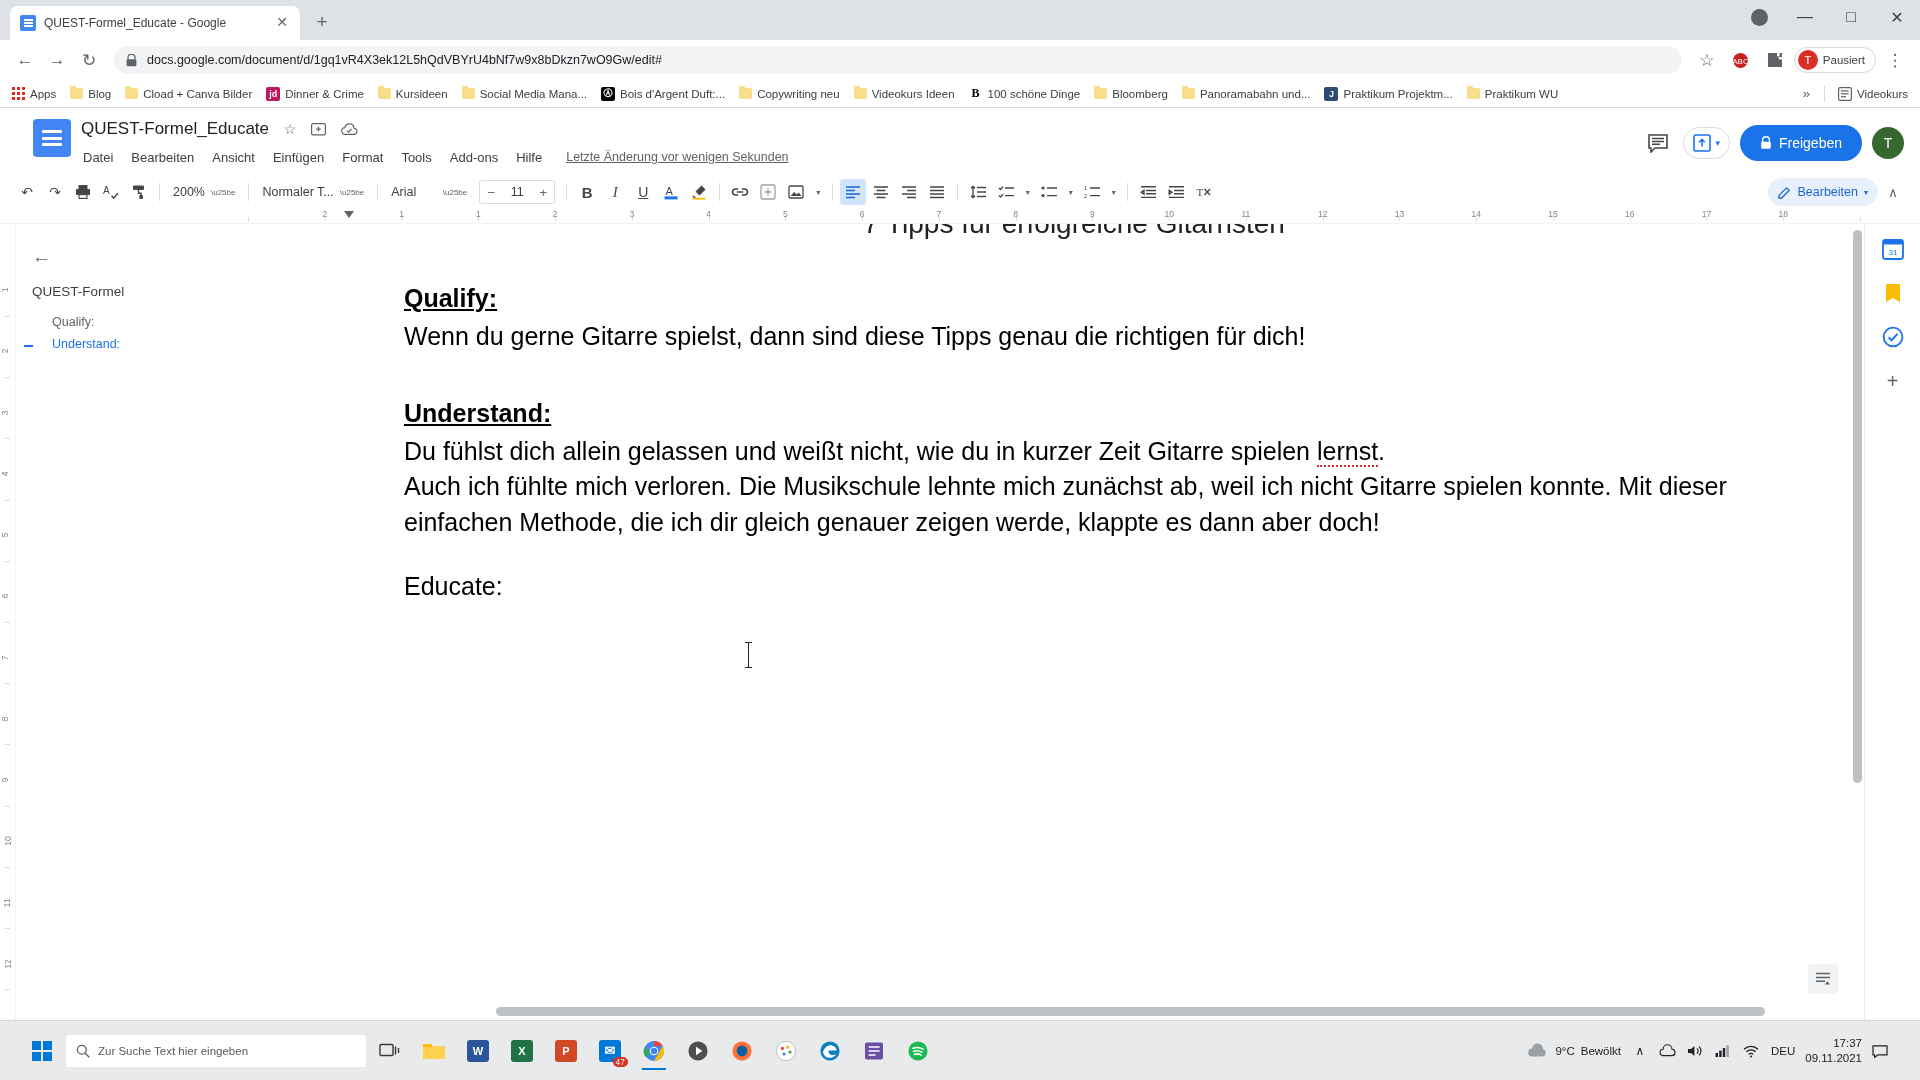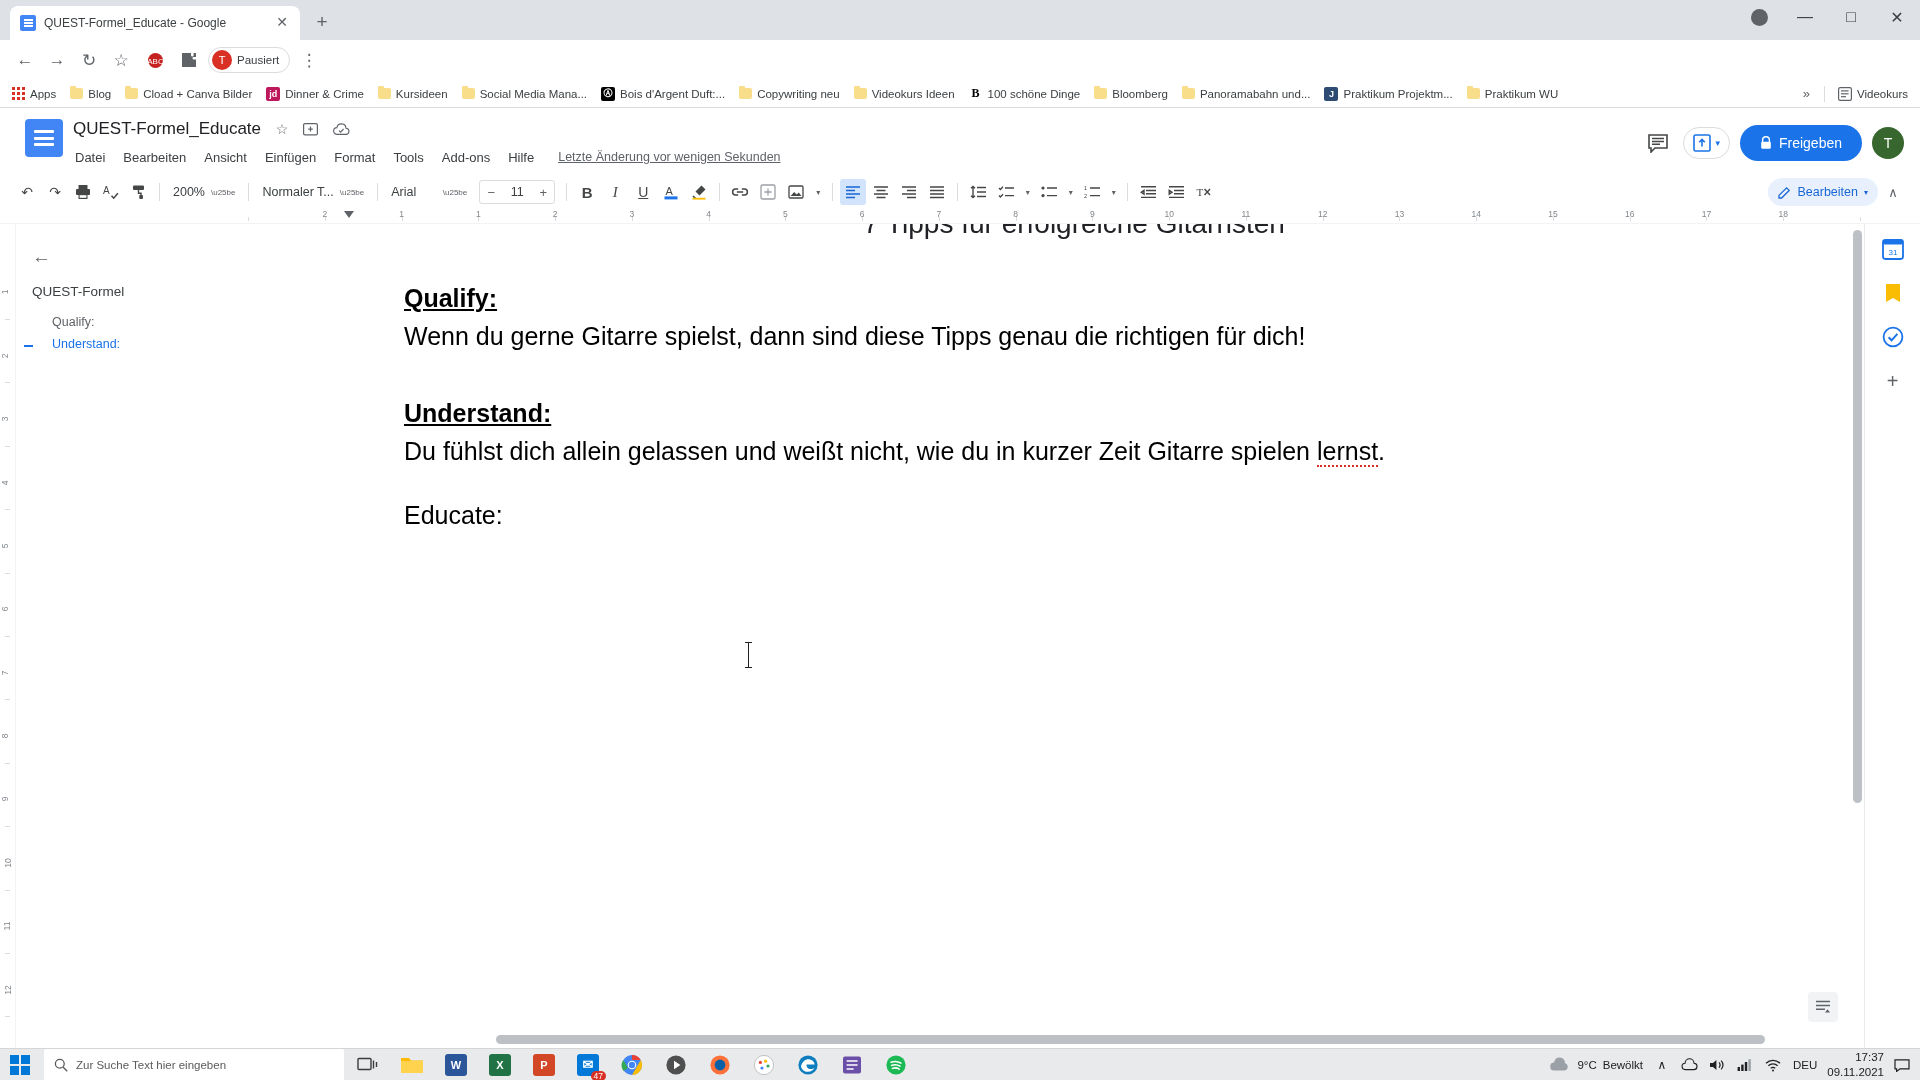--- a/index.html
+++ b/index.html
@@ -93,21 +93,21 @@
   .bm-ico { width: 14px; height: 14px; border-radius: 2px; flex: none;
     display:flex; align-items:center; justify-content:center; font-size:9px; color:#fff; font-weight:bold; }
   .apps-grid { display: grid; grid-template-columns: repeat(3,3px); gap: 2px; }
   .apps-grid i { width: 3px; height: 3px; background: #d93025; display:block; }
   .bm-spacer { flex: 1; }
   .chev { padding: 2px 7px; color: #5f6368; font-size: 13px; }
   .bm-divider { width: 1px; height: 16px; background: #dadce0; margin: 0 5px; }
 
   
   .docs-app { flex: 1; display: flex; flex-direction: column; background: #fff; min-height: 0; }
-  .docs-header { display: flex; padding: 8px 12px 0 23px; flex: none; }
+  .docs-header { display: flex; padding: 8px 12px 0 23px; flex: none; margin-left: 8px; }
   .docs-logo {
     width: 38px; height: 38px; background: #4285f4; border-radius: 4px;
     display: flex; align-items: center; justify-content: center; margin: 3px 10px 0 2px; flex: none;
   }
   .docs-logo .lines { width: 20px; }
   .docs-logo .lines div { height: 3px; background: #fff; margin: 3.5px 0; border-radius: 1px; }
   .docs-titleblock { flex: 1; min-width: 0; }
   .title-row { display: flex; align-items: center; gap: 12px; height: 26px; }
   .doc-title { font-size: 17px; color: #202124; }
   .title-ico { color: #5f6368; font-size: 14px; width: 18px; text-align: center; }
@@ -235,22 +235,22 @@
   
   .rail {
     width: 56px; background: #fff; border-left: 1px solid #e8eaed;
     display: flex; flex-direction: column; align-items: center;
     padding-top: 10px; gap: 14px; flex: none;
   }
   .rail-ico { width: 30px; height: 30px; display: flex; align-items: center; justify-content: center; border-radius: 4px; }
 
   
   .taskbar {
-    height: 32px; background: #e9eaeb; display: flex; align-items: center;
-    padding: 0 0; gap: 4px; flex: none; border-top: 1px solid #d3d5d7;
+    height: 60px; background: #e9eaeb; display: flex; align-items: center;
+    padding: 0 22px; gap: 4px; flex: none; border-top: 1px solid #d3d5d7;
   }
   .tb-start { width: 40px; display: flex; align-items: center; justify-content: center; }
   .win-logo { display: grid; grid-template-columns: 9px 9px; grid-template-rows: 9px 9px; gap: 2px; }
   .win-logo i { background: #0078d7; display: block; }
   .tb-search {
     width: 300px; height: 32px; background: #fff; border-radius: 2px;
     display: flex; align-items: center; gap: 8px; padding: 0 10px;
     font-size: 11.5px; color: #5a5a5a;
   }
   .tb-app { width: 40px; height: 38px; display: flex; align-items: center; justify-content: center; position: relative; }
@@ -289,20 +289,29 @@
     <div class="win-btn">—</div>
     <div class="win-btn">□</div>
     <div class="win-btn">✕</div>
   </div>
 </div>
 
 <div class="omnirow">
   <div class="nav-btn">←</div>
   <div class="nav-btn">→</div>
   <div class="nav-btn">↻</div>
+  <div class="omnibox">
+    <span>
+      <svg width="11" height="13" viewBox="0 0 11 13">
+          <path d="M2 5.5V3.5a3.5 3.5 0 017 0v2" fill="none" stroke="#5f6368" stroke-width="1.3"></path>
+          <rect x="0.6" y="5.3" width="9.8" height="7" rx="1.2" fill="#5f6368"></rect>
+        </svg>
+    </span>
+    <span class="url">docs.google.com/document/d/1gq1vR4X3ek12L5hQdVBYrU4bNf7w9x8bDkzn7wO9Gw/edit#</span>
+  </div>
   <div class="omni-right">
     <div class="nav-btn">☆</div>
     <div class="nav-btn">
       <svg width="17" height="17" viewBox="0 0 17 17">
           <circle cx="8.5" cy="8.5" r="7.5" fill="#c5221f"></circle>
           <text x="8.5" y="12" font-size="8" fill="#fff" text-anchor="middle" font-family="Liberation Sans">ABC</text>
         </svg>
     </div>
     <div class="nav-btn">
       <svg width="16" height="16" viewBox="0 0 16 16">
@@ -714,20 +723,21 @@
 
     <div class="page-area">
       <div class="page">
         <div class="doc-heading">7 Tipps für erfolgreiche Gitarristen</div>
 
         <div class="doc-h2">Qualify:</div>
         <div class="doc-p">Wenn du gerne Gitarre spielst, dann sind diese Tipps genau die richtigen für dich!</div>
 
         <div class="doc-h2">Understand:</div>
         <div class="doc-p" id="p-understand-1">Du fühlst dich allein gelassen und weißt nicht, wie du in kurzer Zeit Gitarre spielen <span class="sp-err">lernst</span>.</div>
+        <div class="doc-p" style="margin-top:0">Auch ich fühlte mich verloren. Die Musikschule lehnte mich zunächst ab, weil ich nicht Gitarre spielen konnte. Mit dieser einfachen Methode, die ich dir gleich genauer zeigen werde, klappte es dann aber doch!</div>
 
         <div class="doc-h2 plain" style="margin-top:32px">Educate:</div>
 
         <div class="caret-bar" style="left:500px;top:418px"></div>
       </div>
 
       <div class="vscroll">
         <div class="thumb" style="height:72%;margin-top:4%"></div>
       </div>
       <div class="hscroll">

